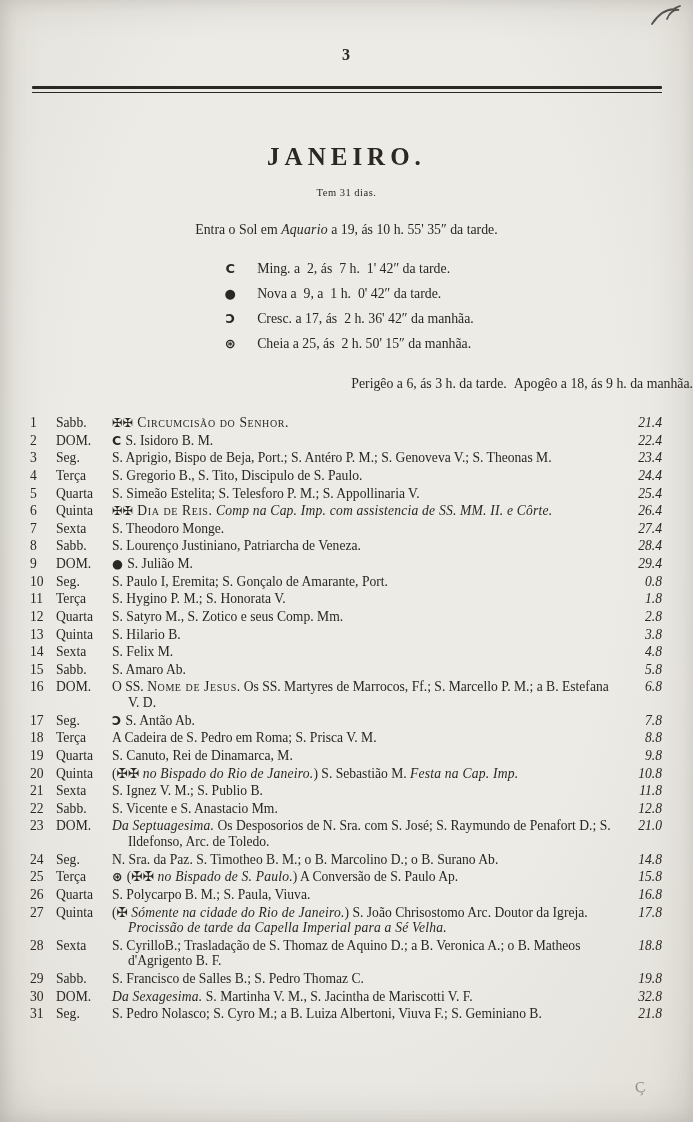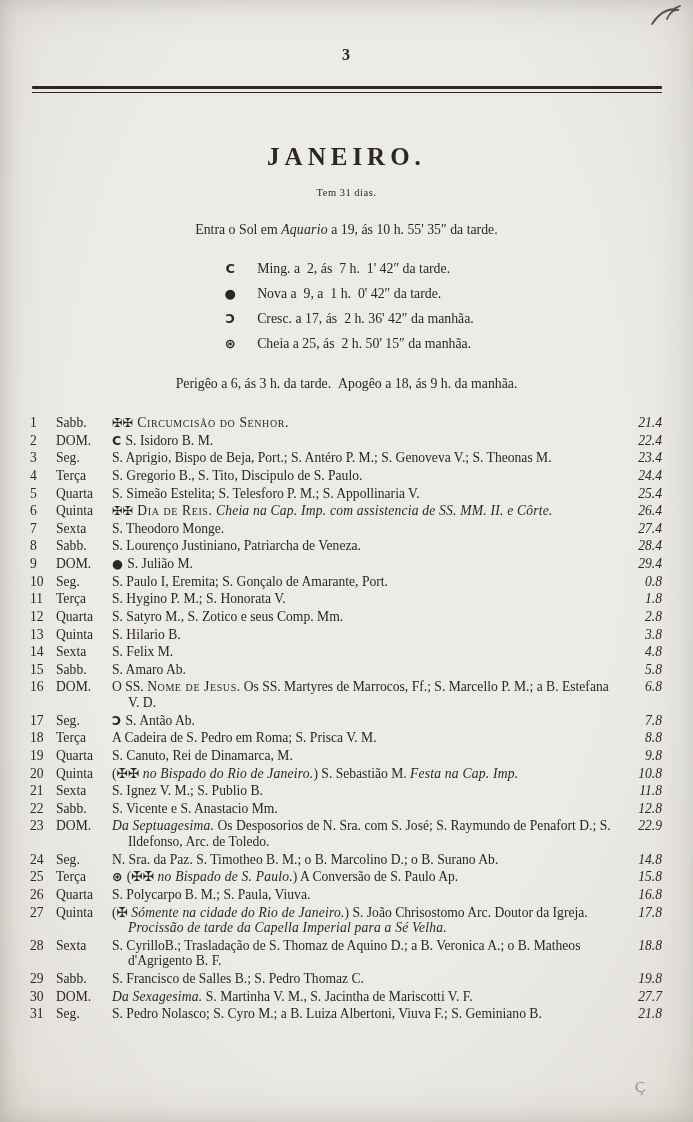--- a/index.html
+++ b/index.html
@@ -23,21 +23,21 @@
   .rule{width:630px;margin:22px auto 0;}
   .rule .thick{height:3px;background:var(--ink);border-radius:1px;}
   .rule .thin{height:1px;background:var(--ink);margin-top:3px;}
   .title{margin:50px 0 0;text-align:center;font-size:25px;font-weight:bold;letter-spacing:5px;}
   .subtitle{margin:16px 12px 0;text-align:center;font-size:10.5px;letter-spacing:.5px;}
   .solline{margin:24px 0 0;text-align:center;font-size:13.8px;}
   .phases{width:fit-content;margin:18px auto 0;font-size:13.8px;}
   .phline{display:flex;align-items:baseline;line-height:25px;}
   .phline .micon{width:22px;text-align:center;font-weight:bold;font-family:"DejaVu Sans",sans-serif;font-size:13px;}
   .phline .ptext{margin-left:16px;}
-  .apsides{margin:20px 0 0;text-align:center;font-size:13.8px;}
+  .apsides{margin:20px 0 0;text-align:right;font-size:13.8px;}
   table.cal{width:632px;margin:22px 0 0 30px;border-collapse:collapse;font-size:13.6px;line-height:1.15;}
   table.cal td{vertical-align:top;padding:1px 0;}
   td.d{width:26px;text-align:left;padding-left:6px;font-weight:normal;}
   td.w{width:72px;padding-left:8px;}
   td.t{padding-left:32px;text-indent:-16px;}
   td.t .micon{font-family:"DejaVu Sans",sans-serif;font-weight:bold;font-size:12.5px;}
   td.v{width:42px;text-align:right;vertical-align:bottom;padding-right:2px;font-style:italic;}
   .sc{font-variant:small-caps;letter-spacing:.6px;}
   i{letter-spacing:.2px;}
 </style>
@@ -113,21 +113,21 @@
         </tr>
         <tr>
           <td class="d">5</td>
           <td class="w">Quarta</td>
           <td class="t"><span>S. Simeão Estelita; S. Telesforo P. M.; S. Appollinaria V.</span></td>
           <td class="v">25.4</td>
         </tr>
         <tr>
           <td class="d">6</td>
           <td class="w">Quinta</td>
-          <td class="t"><span class="micon">✠✠ </span><span><span class="sc">Dia de Reis.</span> <i>Cheia na Cap. Imp. com assistencia de SS. MM. II. e Côrte.</i></span></td>
+          <td class="t"><span class="micon">✠✠ </span><span><span class="sc">Dia de Reis.</span> <i>Comp na Cap. Imp. com assistencia de SS. MM. II. e Côrte.</i></span></td>
           <td class="v">26.4</td>
         </tr>
         <tr>
           <td class="d">7</td>
           <td class="w">Sexta</td>
           <td class="t"><span>S. Theodoro Monge.</span></td>
           <td class="v">27.4</td>
         </tr>
         <tr>
           <td class="d">8</td>
@@ -216,21 +216,21 @@
         <tr>
           <td class="d">22</td>
           <td class="w">Sabb.</td>
           <td class="t"><span>S. Vicente e S. Anastacio Mm.</span></td>
           <td class="v">12.8</td>
         </tr>
         <tr>
           <td class="d">23</td>
           <td class="w">DOM.</td>
           <td class="t"><span><i>Da Septuagesima.</i> Os Desposorios de N. Sra. com S. José; S. Raymundo de Penafort D.; S. Ildefonso, Arc. de Toledo.</span></td>
-          <td class="v">22.9</td>
+          <td class="v">21.0</td>
         </tr>
         <tr>
           <td class="d">24</td>
           <td class="w">Seg.</td>
           <td class="t"><span>N. Sra. da Paz. S. Timotheo B. M.; o B. Marcolino D.; o B. Surano Ab.</span></td>
           <td class="v">14.8</td>
         </tr>
         <tr>
           <td class="d">25</td>
           <td class="w">Terça</td>
@@ -258,21 +258,21 @@
         <tr>
           <td class="d">29</td>
           <td class="w">Sabb.</td>
           <td class="t"><span>S. Francisco de Salles B.; S. Pedro Thomaz C.</span></td>
           <td class="v">19.8</td>
         </tr>
         <tr>
           <td class="d">30</td>
           <td class="w">DOM.</td>
           <td class="t"><span><i>Da Sexagesima.</i> S. Martinha V. M., S. Jacintha de Mariscotti V. F.</span></td>
-          <td class="v">27.7</td>
+          <td class="v">32.8</td>
         </tr>
         <tr>
           <td class="d">31</td>
           <td class="w">Seg.</td>
           <td class="t"><span>S. Pedro Nolasco; S. Cyro M.; a B. Luiza Albertoni, Viuva F.; S. Geminiano B.</span></td>
           <td class="v">21.8</td>
         </tr>
       </tbody>
   </table>
 

